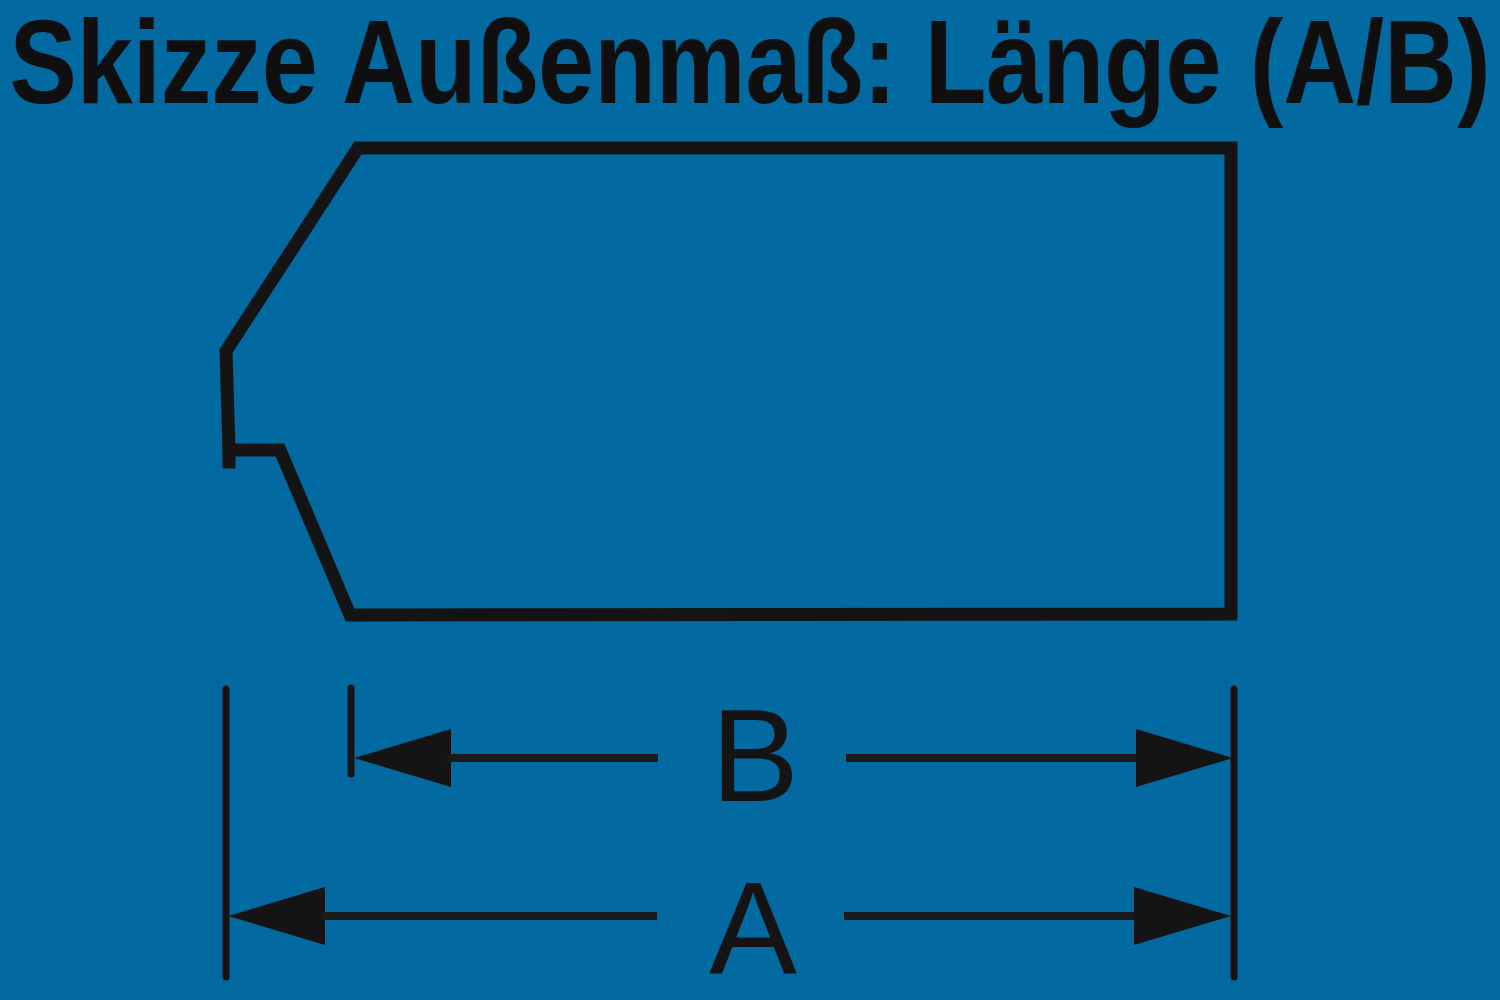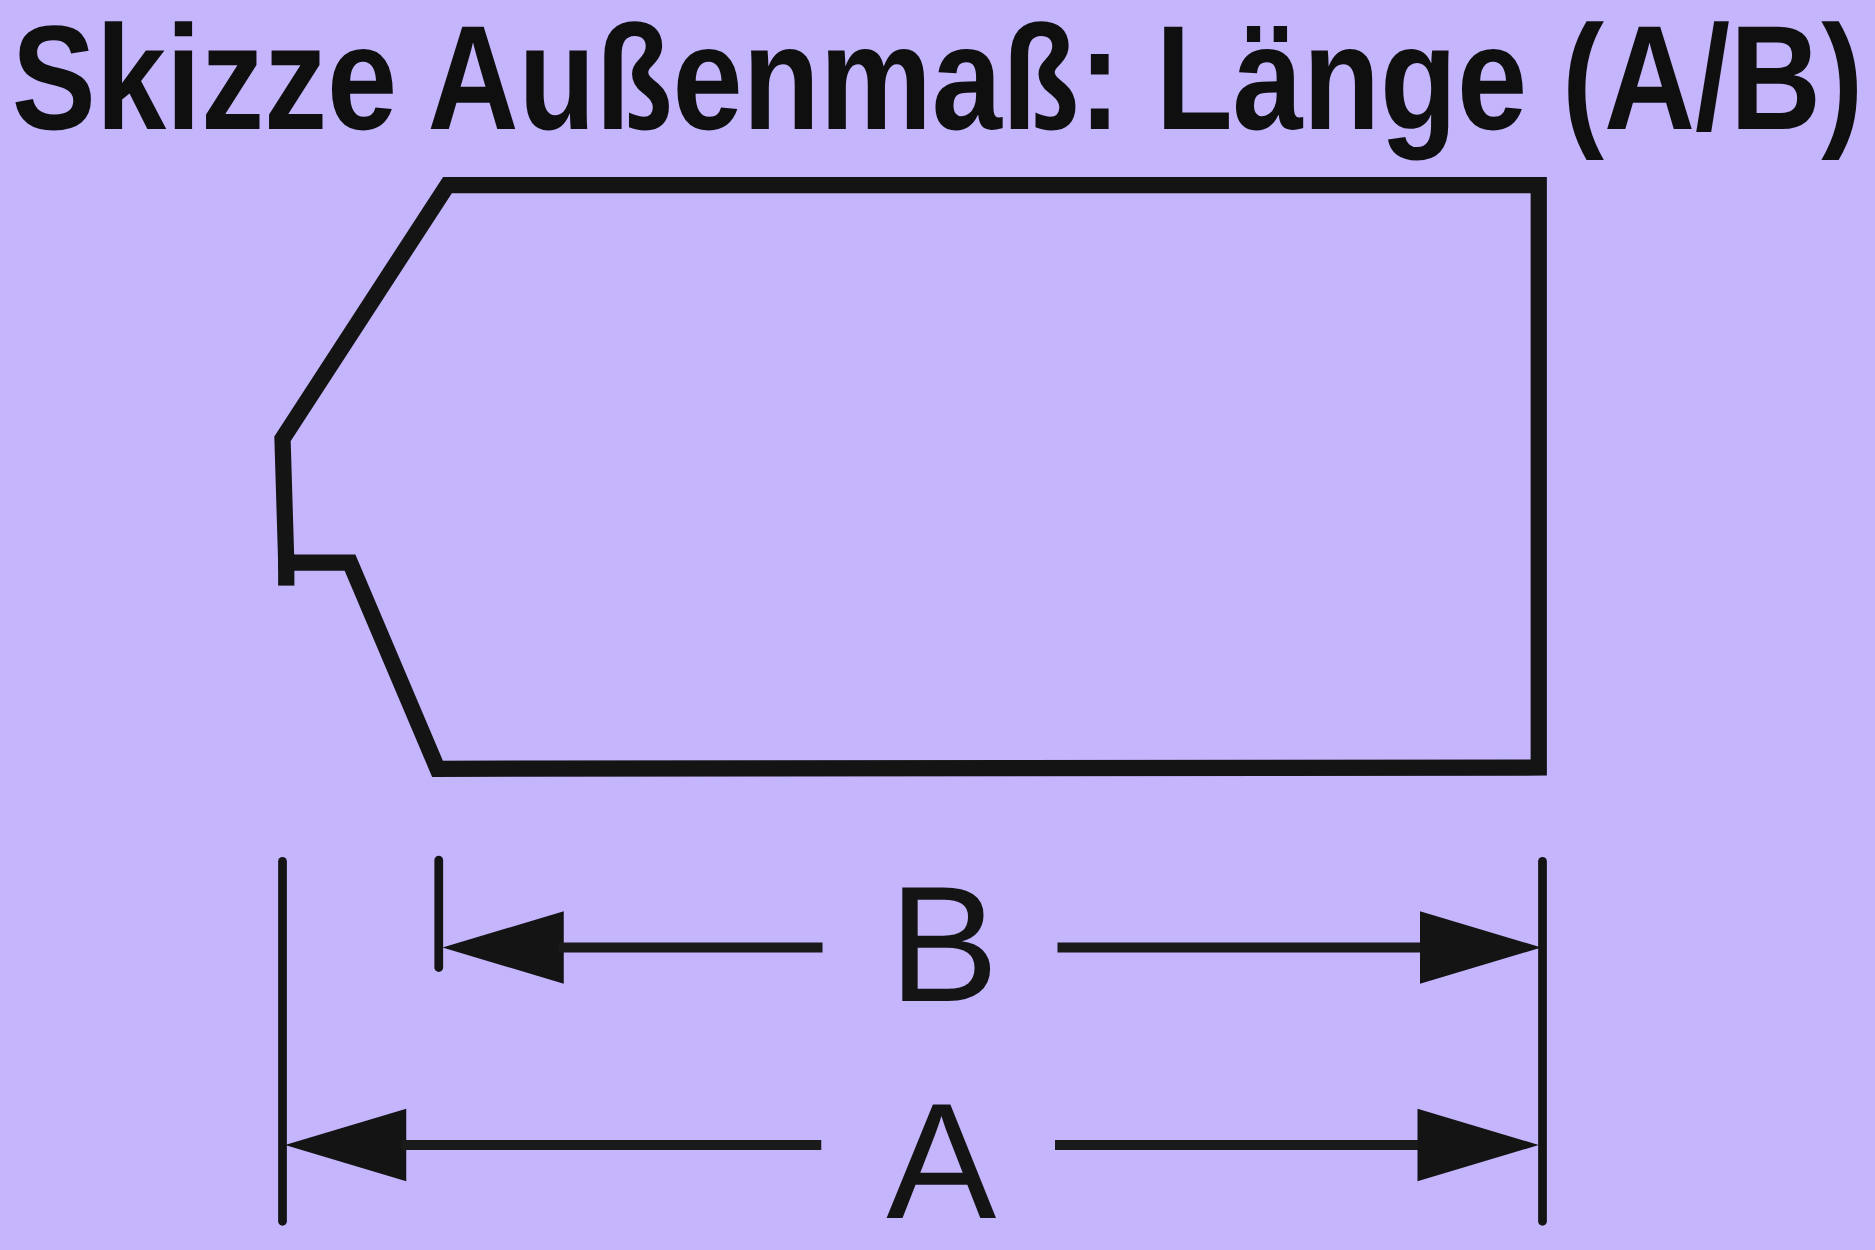--- a/index.html
+++ b/index.html
@@ -4,21 +4,21 @@
 <style>
   html, body {
     margin: 0;
     padding: 0;
     background: #ffffff;
   }
   .page {
     position: relative;
     width: 1500px;
     height: 1000px;
-    background: #c4b5fd;
+    background: #0369a1;
     overflow: hidden;
     font-family: "Liberation Sans", sans-serif;
   }
   svg { display: block; }
   .title-text {
     font-family: "Liberation Sans", "DejaVu Sans", sans-serif;
     font-weight: bold;
     font-size: 119px;
     fill: #0f0f0f;
   }

